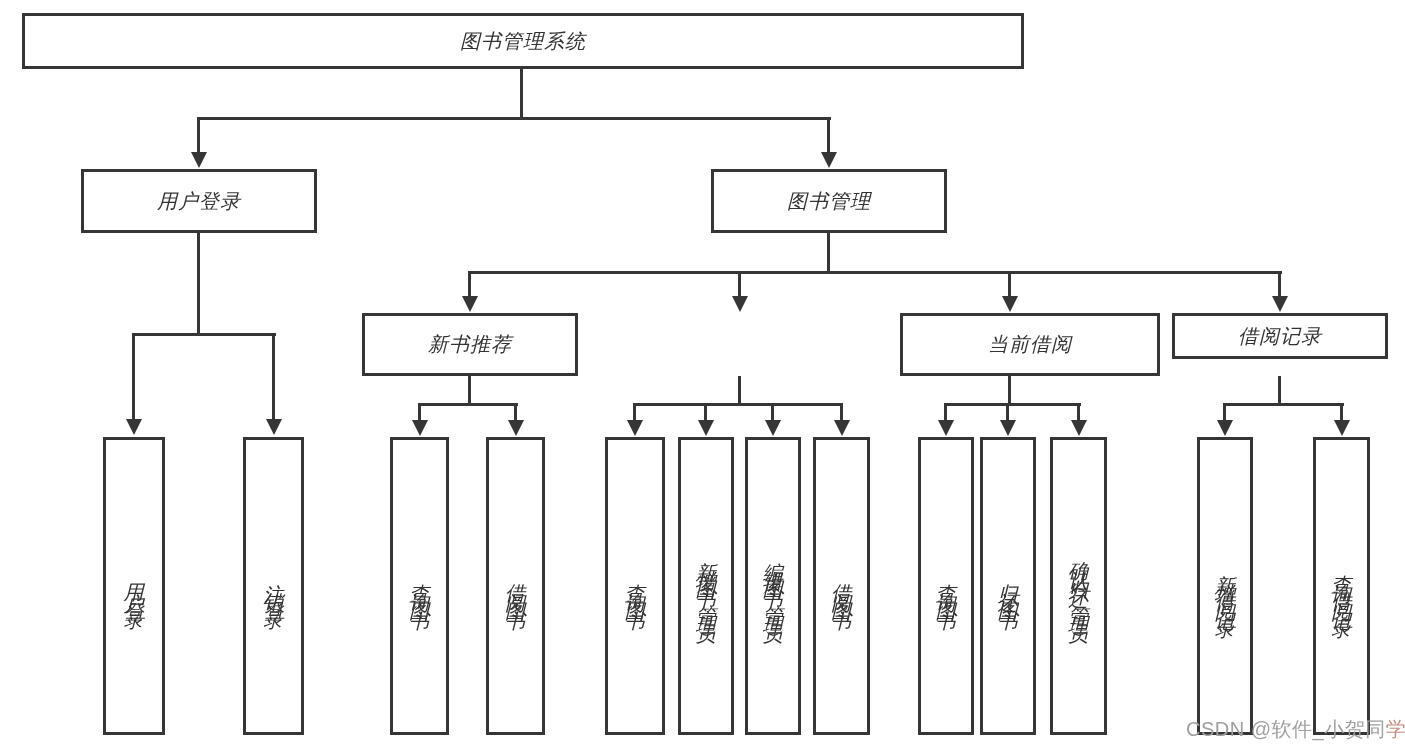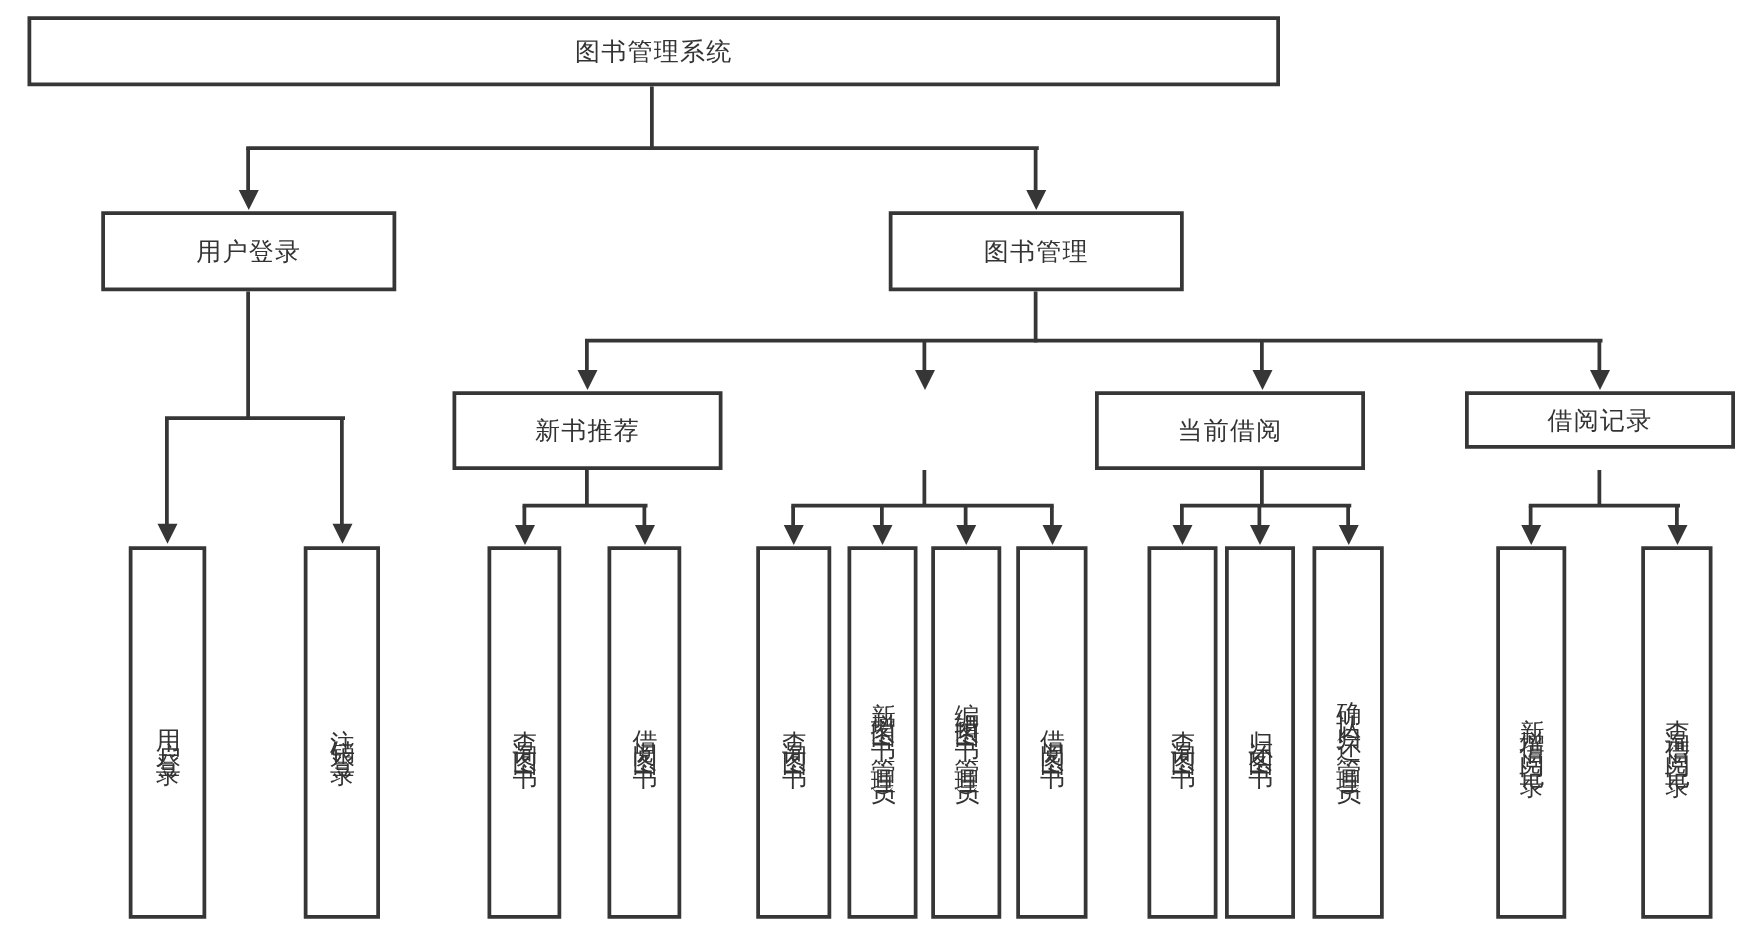--- a/index.html
+++ b/index.html
@@ -1,21 +1,21 @@
 <!DOCTYPE html>
 <html style="--line: #363636; --text: #333333; --background: #ffffff; --watermark_gray: #a0a0a0; --watermark_accent: #c98b80;"><head>
 <meta charset="utf-8">
 <style>
   html,body{margin:0;padding:0;}
   body{background:var(--background,#ffffff);font-family:"Liberation Sans",sans-serif;}
   .canvas{position:relative;width:1405px;height:747px;background:var(--background,#ffffff);overflow:hidden;}
   .node{
     position:absolute;box-sizing:border-box;border:3px solid var(--line,#363636);
     background:#fff;display:flex;align-items:center;justify-content:center;
-    color:var(--text,#333333);font-size:20px;letter-spacing:1px;z-index:2;
+    color:var(--text,#333333);font-size:20px;letter-spacing:1px;z-index:2;font-style:italic;
   }
   .leaf{z-index:2;}
   .vtext{
     writing-mode:vertical-rl;text-orientation:mixed;
     letter-spacing:9px;font-size:20px;line-height:1;
   }
   .v{position:absolute;width:3px;background:var(--line,#363636);z-index:1;}
   .h{position:absolute;height:3px;background:var(--line,#363636);z-index:1;}
   .ah{
     position:absolute;width:0;height:0;z-index:1;
@@ -100,21 +100,21 @@
   <div class="node" style="left:81px;top:169px;width:236px;height:64px">
     <span>用户登录</span>
   </div>
   <div class="node" style="left:711px;top:169px;width:236px;height:64px">
     <span>图书管理</span>
   </div>
 
   <div class="node" style="left:362px;top:313px;width:216px;height:63px">
     <span>新书推荐</span>
   </div>
-  <div class="node" style="left:876px;top:313px;width:216px;height:63px">
+  <div class="node" style="left:900px;top:313px;width:260px;height:63px">
     <span>当前借阅</span>
   </div>
   <div class="node" style="left:1172px;top:313px;width:216px;height:46px">
     <span>借阅记录</span>
   </div>
 
   <div class="node leaf" style="left:103px;top:437px;width:62px;height:298px">
     <span class="vtext">用户登录</span>
   </div>
   <div class="node leaf" style="left:243px;top:437px;width:61px;height:298px">
@@ -151,14 +151,17 @@
     <span class="vtext">确认归还（管理员）</span>
   </div>
 
   <div class="node leaf" style="left:1197px;top:437px;width:56px;height:298px">
     <span class="vtext">新增借阅记录</span>
   </div>
   <div class="node leaf" style="left:1313px;top:437px;width:57px;height:298px">
     <span class="vtext">查询借阅记录</span>
   </div>
 
+  <div class="watermark">
+    <span class="wm-main">CSDN @软件_小贺同</span><span class="wm-accent">学</span>
+  </div>
 
 </div>
 
 </body></html>

